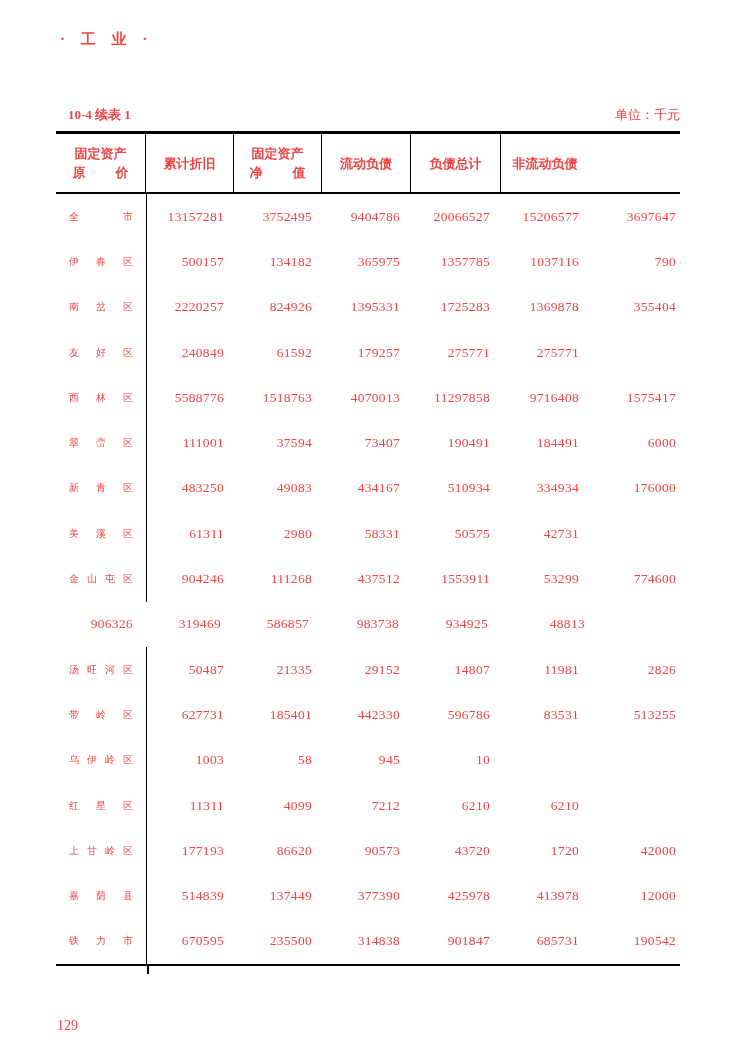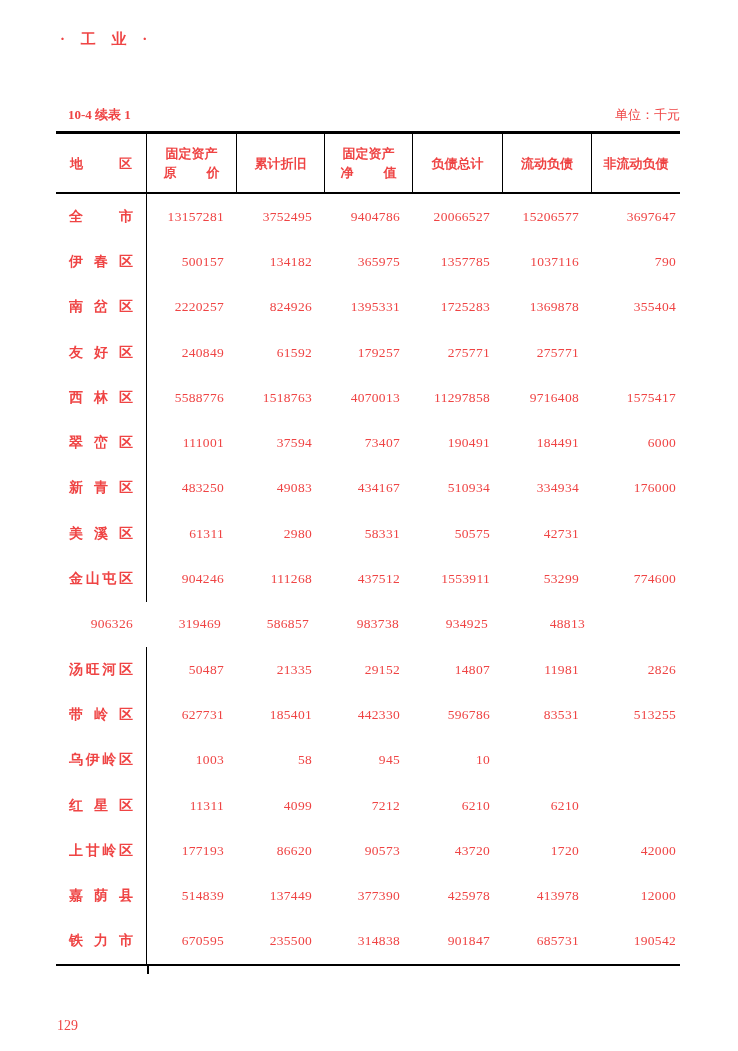--- a/index.html
+++ b/index.html
@@ -53,21 +53,21 @@
 
   .tbody-rows { }
   .trow { display:flex; height:45.3px; align-items:center; }
   .region-cell {
     box-sizing:border-box;
     width:91px; height:100%;
     display:flex; align-items:center;
     padding-left:13px;
     border-right:1px solid #000;
   }
-  .region-text { font-size:14px; font-weight:700; }
+  .region-text { font-size:10px; font-weight:400; }
   .value-cell {
     box-sizing:border-box;
     text-align:right;
     font-size:13.5px;
     padding-right:13px;
     letter-spacing:0.3px;
   }
   .v1{width:90px}.v2{width:88px}.v3{width:88px}.v4{width:90px}
   .v5{width:89px}.v6{width:88px;padding-right:4px}
 
@@ -88,39 +88,36 @@
   <div class="section-header">· 工 业 ·</div>
 
   <div class="caption-row">
     <span class="table-label">10-4  续表 1</span>
     <span class="unit-label">单位：千元</span>
   </div>
 
   <div class="stat-table">
 
     <div class="header-row">
-      <div class="hcell c1">
-        <span class="jx w62">地区</span>
-      </div>
       <div class="hcell c2">
         <span>固定资产</span>
         <span class="jx w56">原价</span>
       </div>
       <div class="hcell c3">
         <span>累计折旧</span>
       </div>
       <div class="hcell c4">
         <span>固定资产</span>
         <span class="jx w56">净值</span>
       </div>
+      <div class="hcell c6">
+        <span>流动负债</span>
+      </div>
       <div class="hcell c5">
         <span>负债总计</span>
-      </div>
-      <div class="hcell c6">
-        <span>流动负债</span>
       </div>
       <div class="hcell c7">
         <span>非流动负债</span>
       </div>
     </div>
 
     <div class="tbody-rows">
   <div class="trow">
     <div class="region-cell">
       <span class="region-text jx w64">全市</span>

